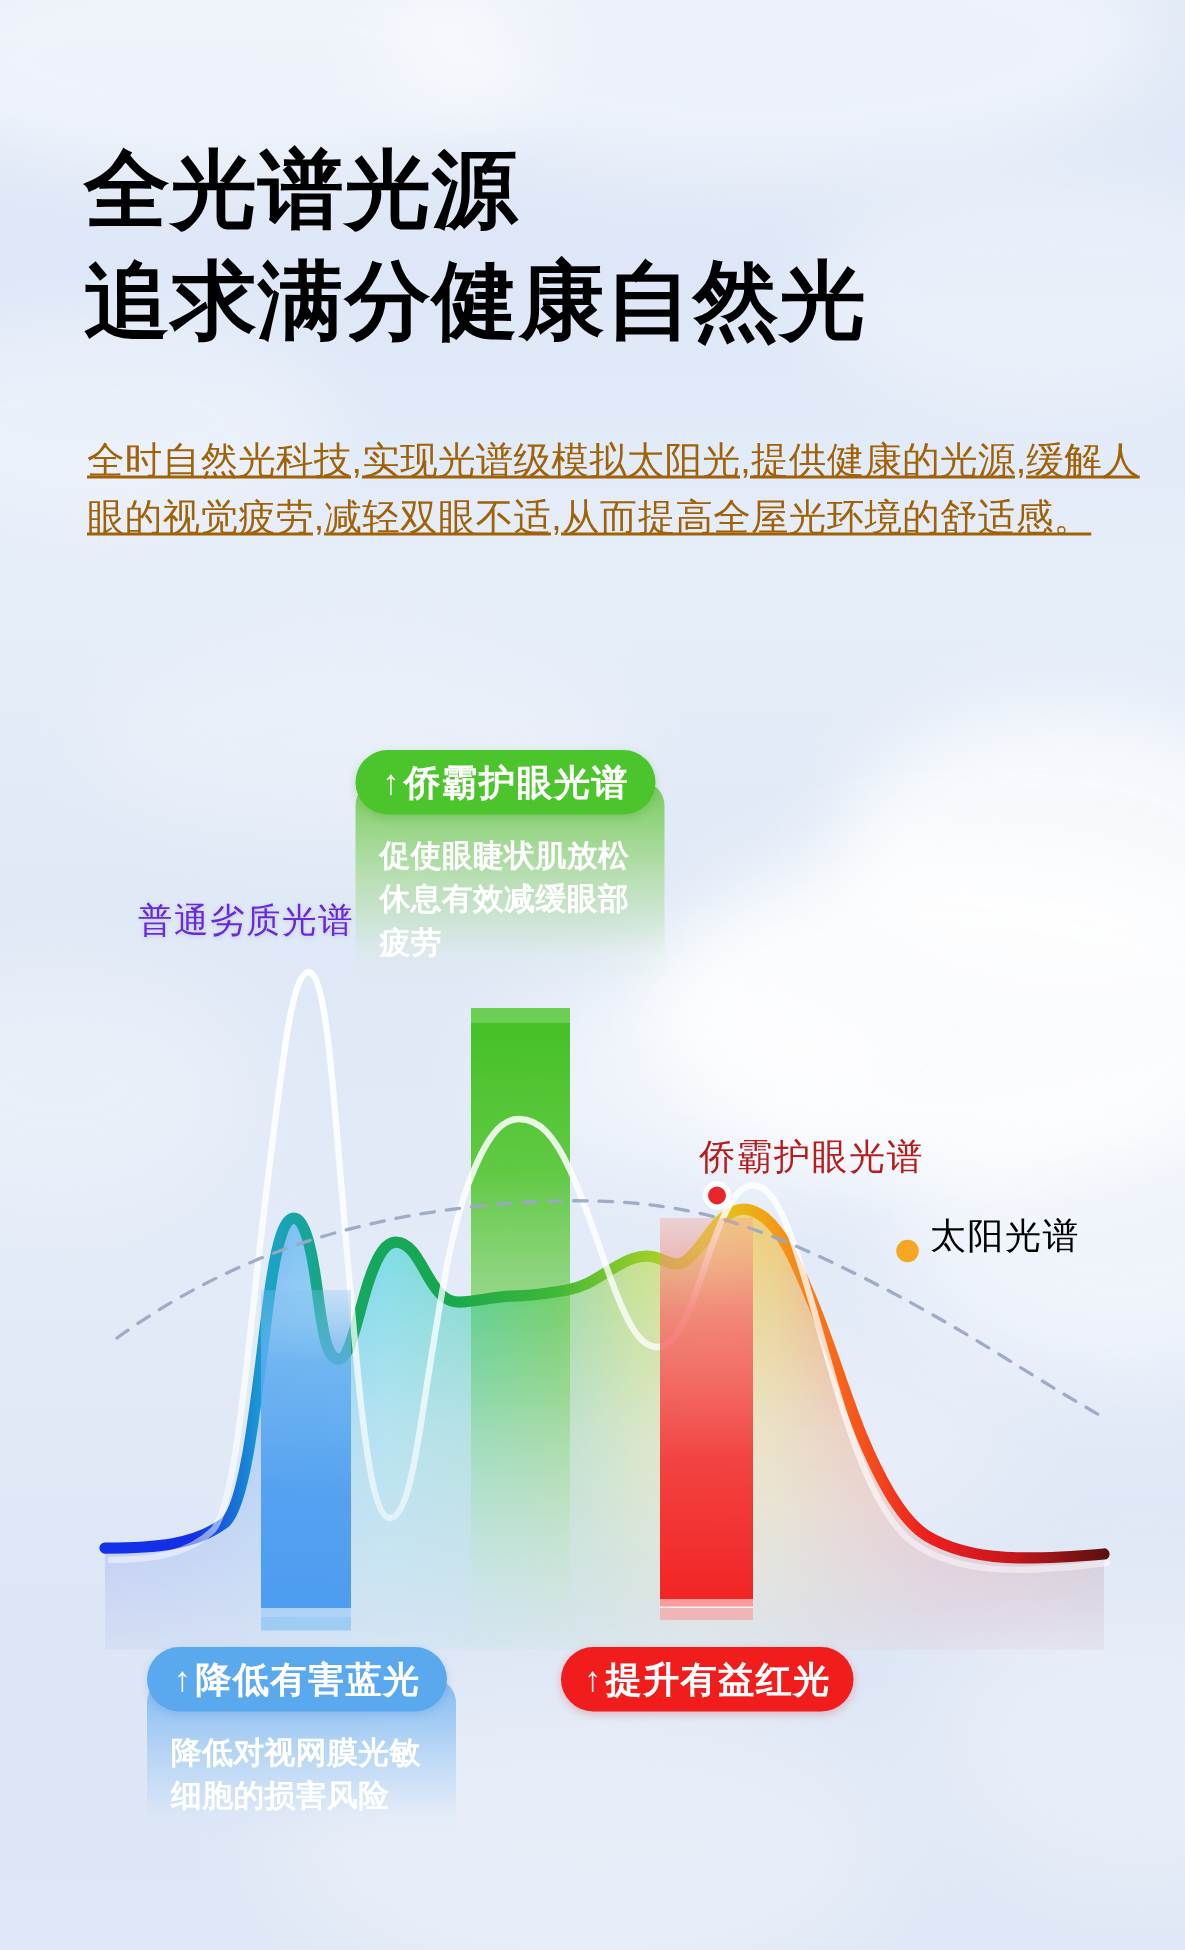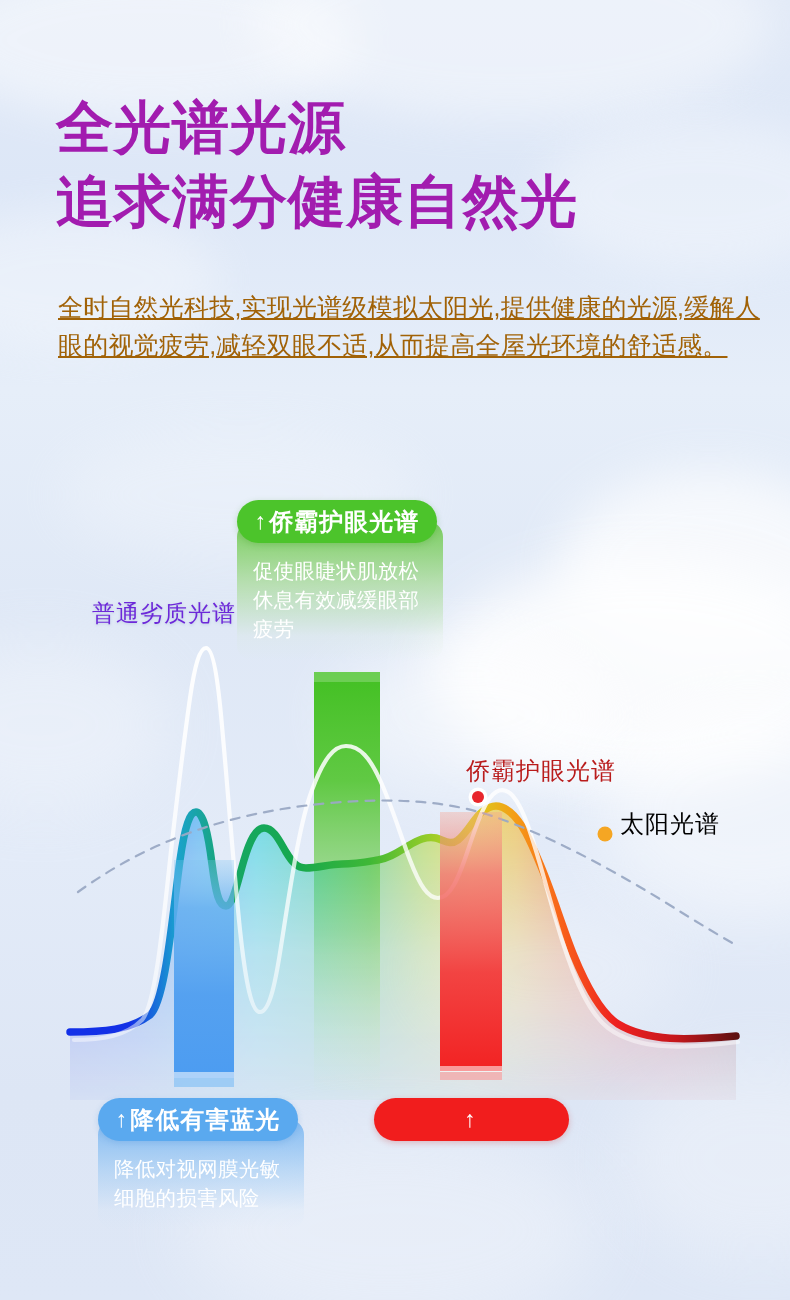--- a/index.html
+++ b/index.html
@@ -29,21 +29,21 @@
   .c8{ left:600px;  top:700px;  width:300px; height:220px; opacity:.45; filter:blur(30px); }
   .c9{ left:-90px;  top:640px;  width:260px; height:170px; opacity:.28; filter:blur(30px); }
   .c10{ left:180px; top:1130px; width:420px; height:200px; opacity:.30; filter:blur(34px); }
   .c11{ left:620px; top:1060px; width:280px; height:200px; opacity:.30; filter:blur(32px); }
   .c12{ left:420px; top:900px;  width:260px; height:140px; opacity:.22; filter:blur(30px); }
   .c13{ left:60px;  top:430px;  width:360px; height:130px; opacity:.22; filter:blur(26px); }
 
   
   #headline{
     position:absolute; left:56px; top:96px; z-index:6;
-    color:#a21caf; font-weight:700; letter-spacing:1px;
+    color:#000000; font-weight:700; letter-spacing:1px;
   }
   #headline .l1{ font-size:57px; line-height:62px; }
   #headline .l2{ font-size:57px; line-height:62px; margin-top:12px; }
 
   #subcopy{
     position:absolute; left:58px; top:288px; width:706px; z-index:6;
     color:#a16207; font-size:25px; line-height:38px; font-weight:400;
     letter-spacing:.2px;
     text-decoration:underline;
   }
@@ -54,21 +54,21 @@
 
   
   .callout{ position:absolute; z-index:8; }
   .pill{
     border-radius:26px; color:#fff; font-size:24px; font-weight:700;
     display:flex; align-items:center; justify-content:center;
     letter-spacing:1px; white-space:nowrap;
   }
   .pill .arw{ font-size:23px; margin-right:2px; font-weight:700; }
   .callout .desc{
-    color:#ffffff; font-size:20.5px; line-height:29px; font-weight:400;
+    color:#ffffff; font-size:20.5px; line-height:29px; font-weight:700;
     letter-spacing:.3px; padding:9px 16px 0 16px;
   }
 
   
   #callout-green{ left:237px; top:500px; width:206px; }
   #callout-green .panel{
     background:linear-gradient(180deg,rgba(96,197,58,.82) 0%,rgba(150,214,121,.55) 45%,rgba(205,233,192,.12) 82%,rgba(220,236,215,0) 100%);
     border-radius:16px; padding-bottom:18px; margin-top:-22px; padding-top:26px;
   }
   #callout-green .pill{ background:#4cc42b; height:43px; width:200px; position:relative; z-index:2;
@@ -322,14 +322,15 @@
     <span>降低有害蓝光</span>
   </div>
   <div class="panel">
     <div class="desc">降低对视网膜光敏细胞的损害风险</div>
   </div>
 </div>
 
 <div class="callout" id="callout-red">
   <div class="pill">
     <span class="arw">↑</span>
+    <span>提升有益红光</span>
   </div>
 </div>
 
 </body></html>

